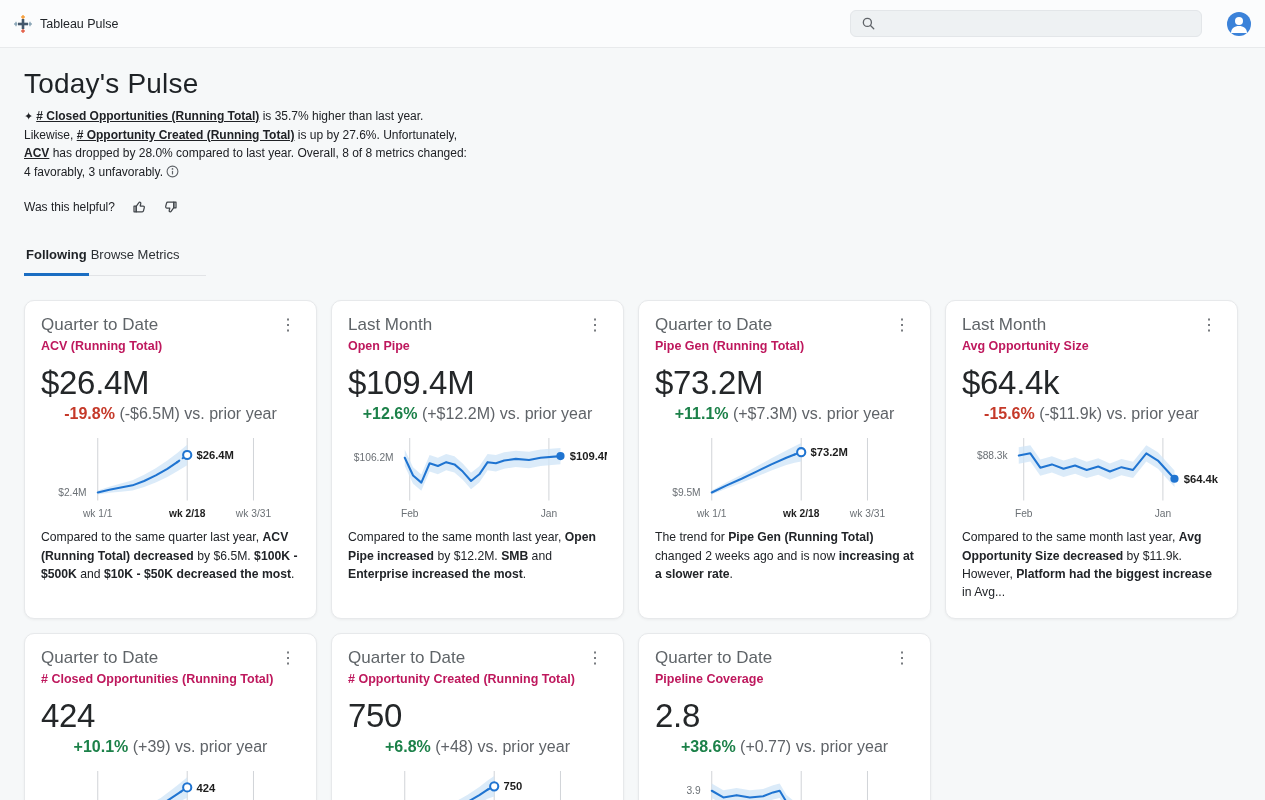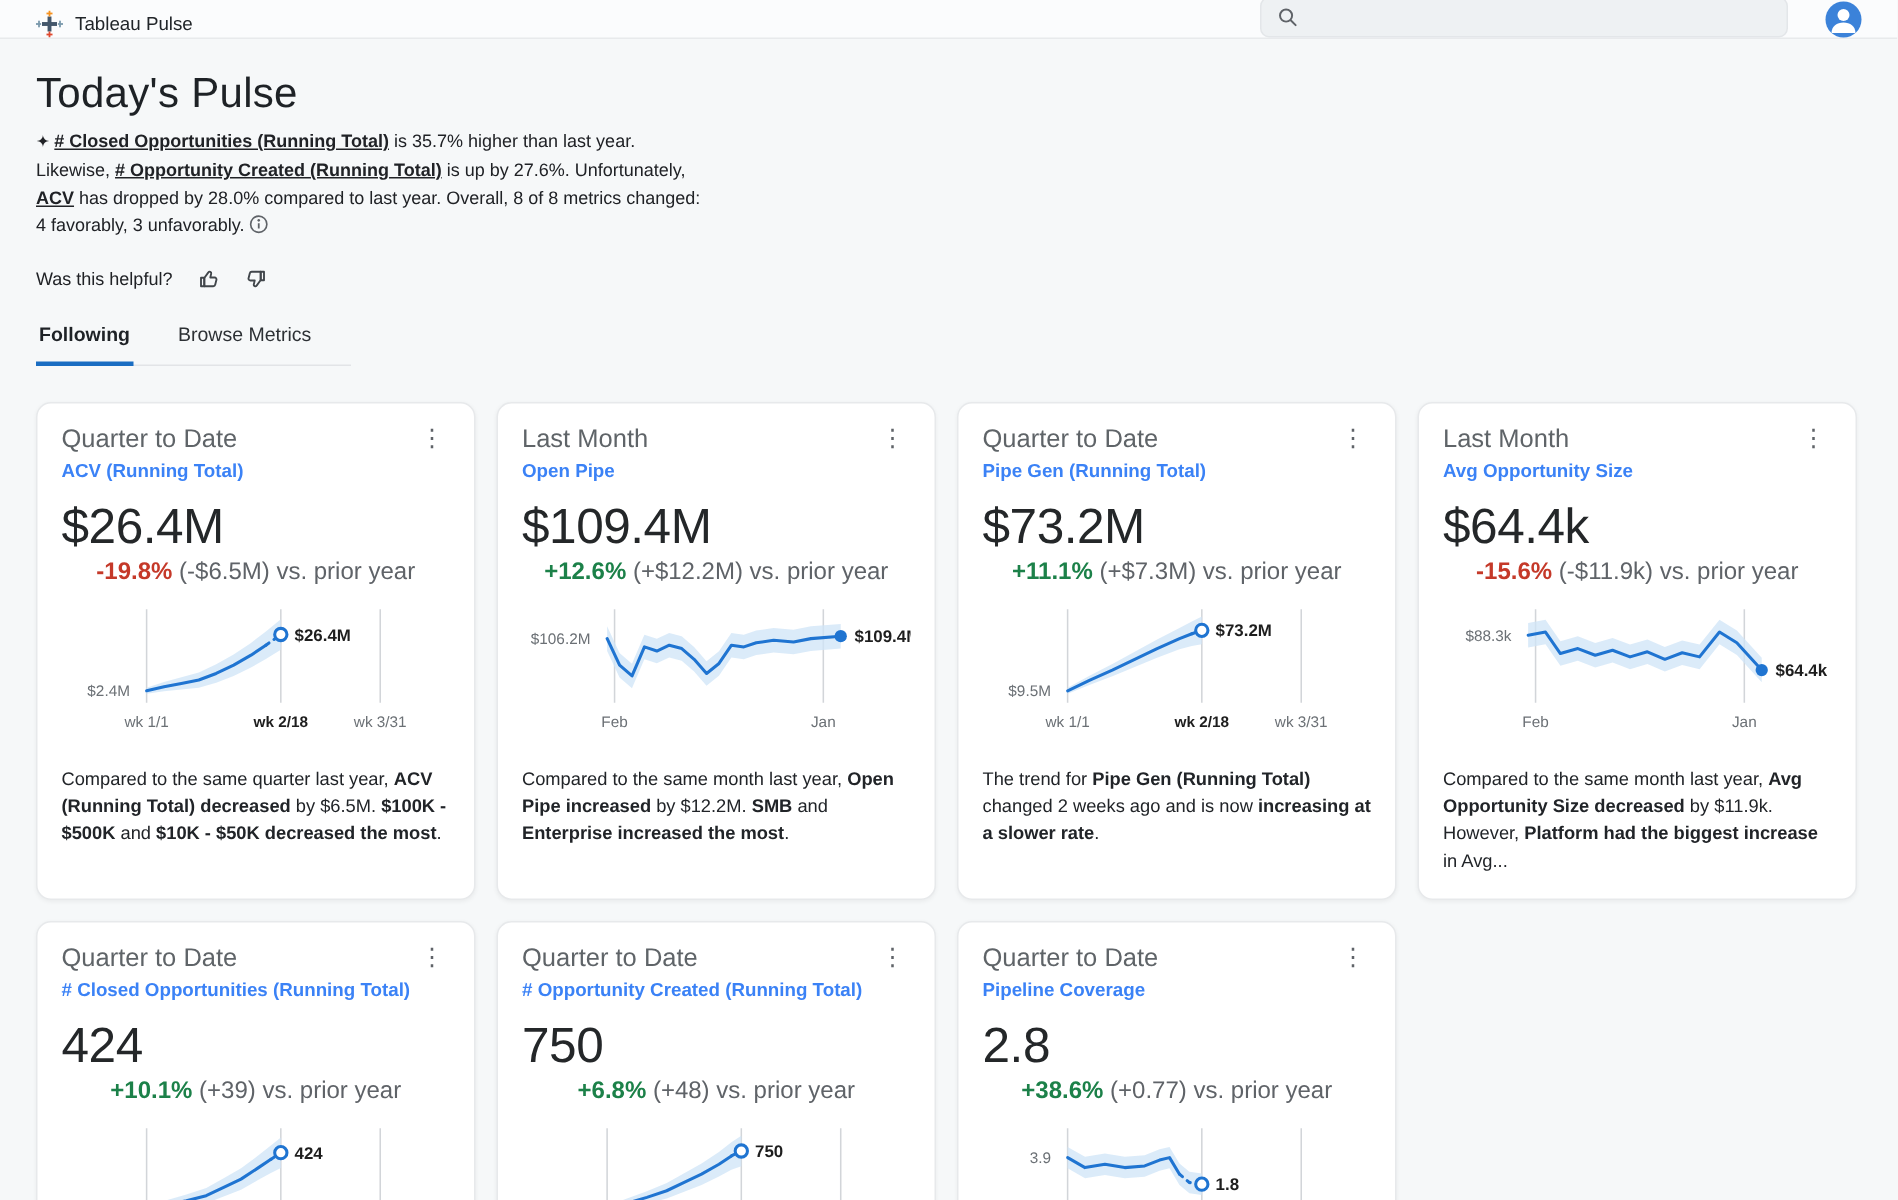--- a/index.html
+++ b/index.html
@@ -4,24 +4,24 @@
 <style>
   * { box-sizing: border-box; margin: 0; padding: 0; }
   html,body { width: 1265px; min-height: 800px; }
   body {
     font-family: "Liberation Sans", sans-serif;
     background: #f6f8f9;
     color: #1f2226;
   }
   
   .topbar {
-    display: flex; align-items: flex-end;
-    height: 26px; background: #fbfcfd;
+    display: flex; align-items: center;
+    height: 48px; background: #fbfcfd;
     border-bottom: 1px solid #e8eaec;
-    padding: 0 24px; gap: 9px;
+    padding: 0 14px; gap: 9px;
   }
   .brand { display: flex; align-items: center; gap: 8px; }
   .brand-title { font-size: 12.5px; font-weight: 500; color: #212529; }
   .topbar-spacer { flex: 1; }
   .search-pill {
     width: 352px; height: 27px; background: #eef1f3;
     border-radius: 6px; display: flex; align-items: center;
     padding: 0 10px; margin-right: 16px; border: 1px solid #e3e6e9;
   }
   .search-pill input {
@@ -38,44 +38,44 @@
   .content { padding: 20px 24px 36px; }
   .page-title { font-size: 28px; font-weight: 500; color: #1e2226; letter-spacing: .2px; }
   .last-updated { font-size: 11px; color: #7a7f84; margin-top: 9px; }
   .summary { width: 446px; font-size: 12px; line-height: 1.55; margin-top: 7px; color: #202226; }
   .sparkle { font-size: 11px; margin-right: 3px; color: #202226; }
   .metric-link { font-weight: 700; text-decoration: underline; cursor: pointer; }
   .info-icon { vertical-align: -2px; margin-left: 3px; cursor: pointer; }
   .helpful-row { display: flex; align-items: center; gap: 16px; margin-top: 16px; font-size: 12px; color: #202226; }
   .thumb { cursor: pointer; color: #41464b; display: inline-flex; }
   
-  .tabs { display: flex; gap: 28px; margin-top: 17px; border-bottom: 1px solid #e2e4e7; width: max-content; padding-right: 24px; }
+  .tabs { display: flex; margin-top: 28px; border-bottom: 1px solid #e2e4e7; width: max-content; padding-right: 24px; }
   .tab { font-size: 13px; padding: 4px 2px 11px; cursor: pointer; color: #2c3034; }
   .tab.active { font-weight: 700; color: #1e2226; border-bottom: 3px solid #1a6dc2; margin-bottom: -1px; }
   
   .cards-grid {
     display: grid; grid-template-columns: repeat(4, 293px);
     gap: 14px; margin-top: 24px;
   }
   .card {
     background: #fff; border: 1px solid #e7e9eb; border-radius: 10px;
     box-shadow: 0 1px 3px rgba(20,24,28,.05);
     padding: 14px 16px 16px; display: flex; flex-direction: column;
     min-height: 258px;
   }
   .card-head { display: flex; justify-content: space-between; align-items: flex-start; }
   .card-period { font-size: 17px; color: #5f6468; margin-bottom: 4px; }
-  .card-metric { font-size: 12.5px; font-weight: 700; color: #3b82f6; }
+  .card-metric { font-size: 12.5px; font-weight: 700; color: #be185d; }
   .kebab { font-size: 16px; color: #5f6368; cursor: pointer; line-height: 1; padding: 2px 4px; }
   .card-value { font-size: 33px; font-weight: 400; color: #242729; margin-top: 11px; letter-spacing: -.3px; }
   .card-change { font-size: 16px; margin-top: 3px; color: #5f6368; text-align: center; }
   .card-change .pct { font-weight: 700; }
   .spark { width: 100%; height: 90px; margin-top: 10px; }
   .spark text { font-family: "Liberation Sans", sans-serif; }
-  .card-desc { font-size: 12.2px; line-height: 1.5; color: #212428; margin-top: 19px; }
+  .card-desc { font-size: 12.2px; line-height: 1.5; color: #212428; margin-top: 5px; }
   .card-desc .b { font-weight: 700; }
 </style>
 </head>
 <body>
 
 <header class="topbar">
   <div class="brand">
     <span style="display:inline-flex;">
       <svg width="18" height="18" viewBox="0 0 18 18">
         <rect x="7.7" y="4" width="2.6" height="10" fill="#44576b"></rect>

